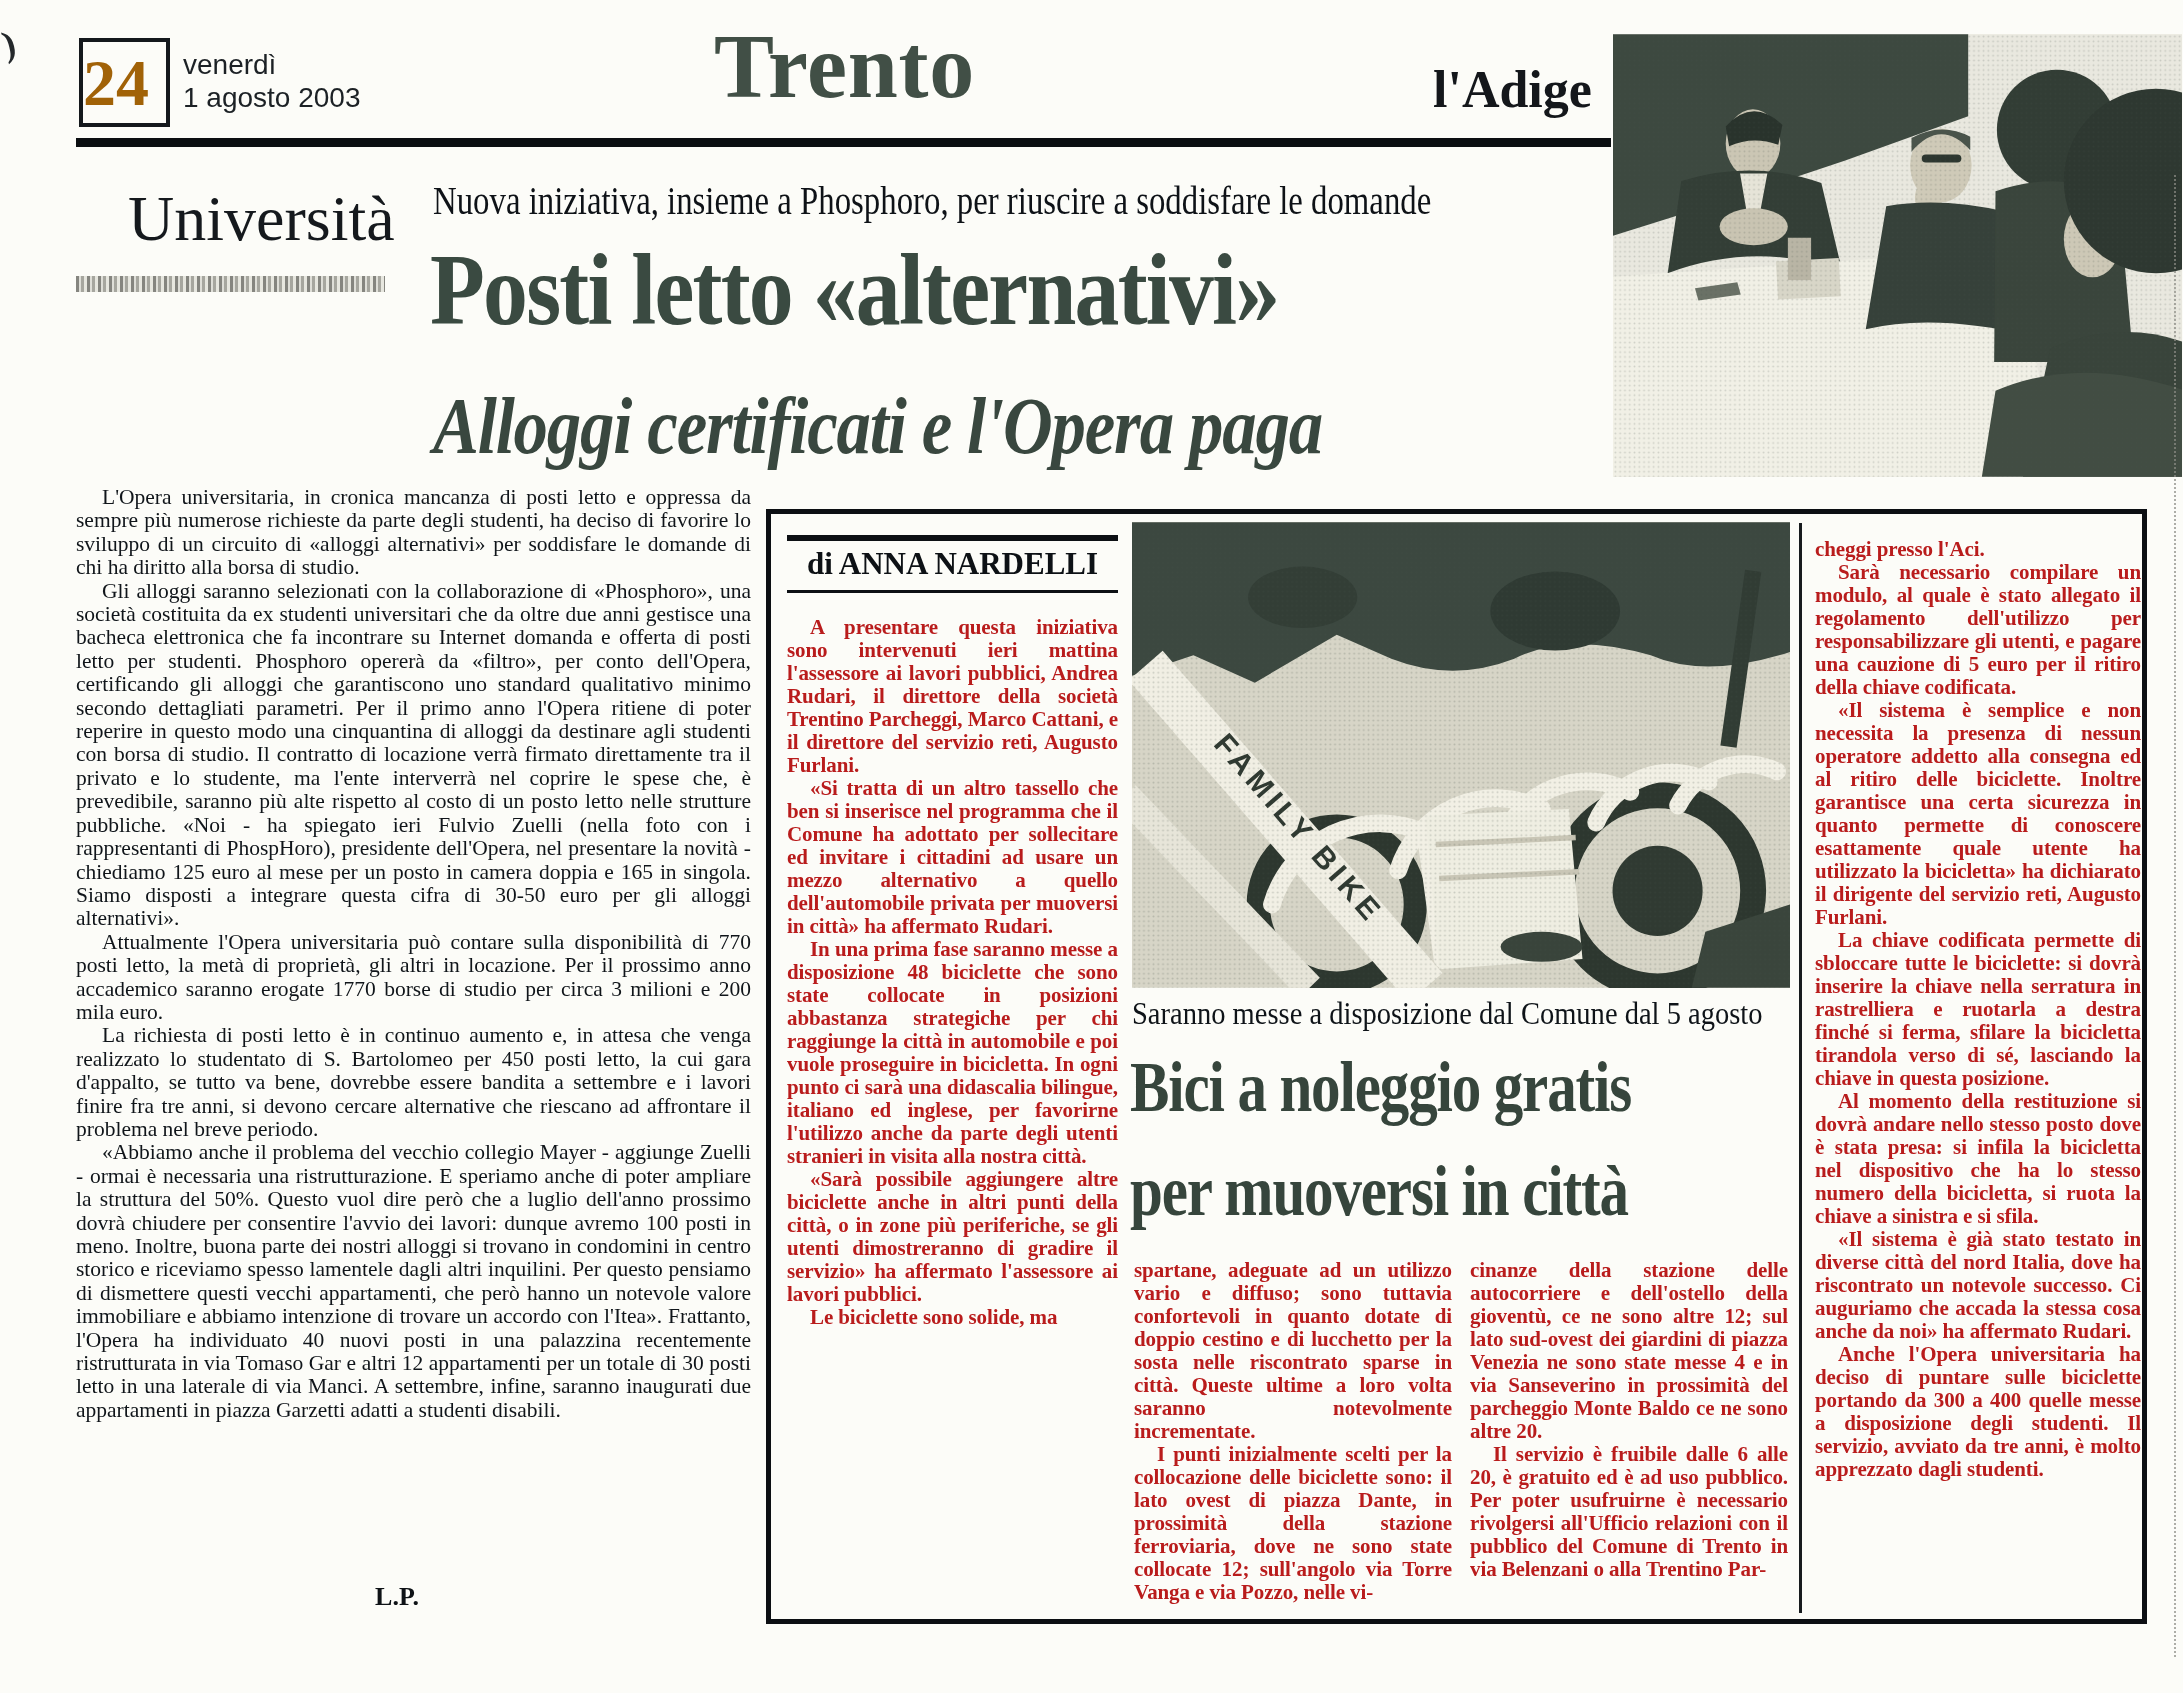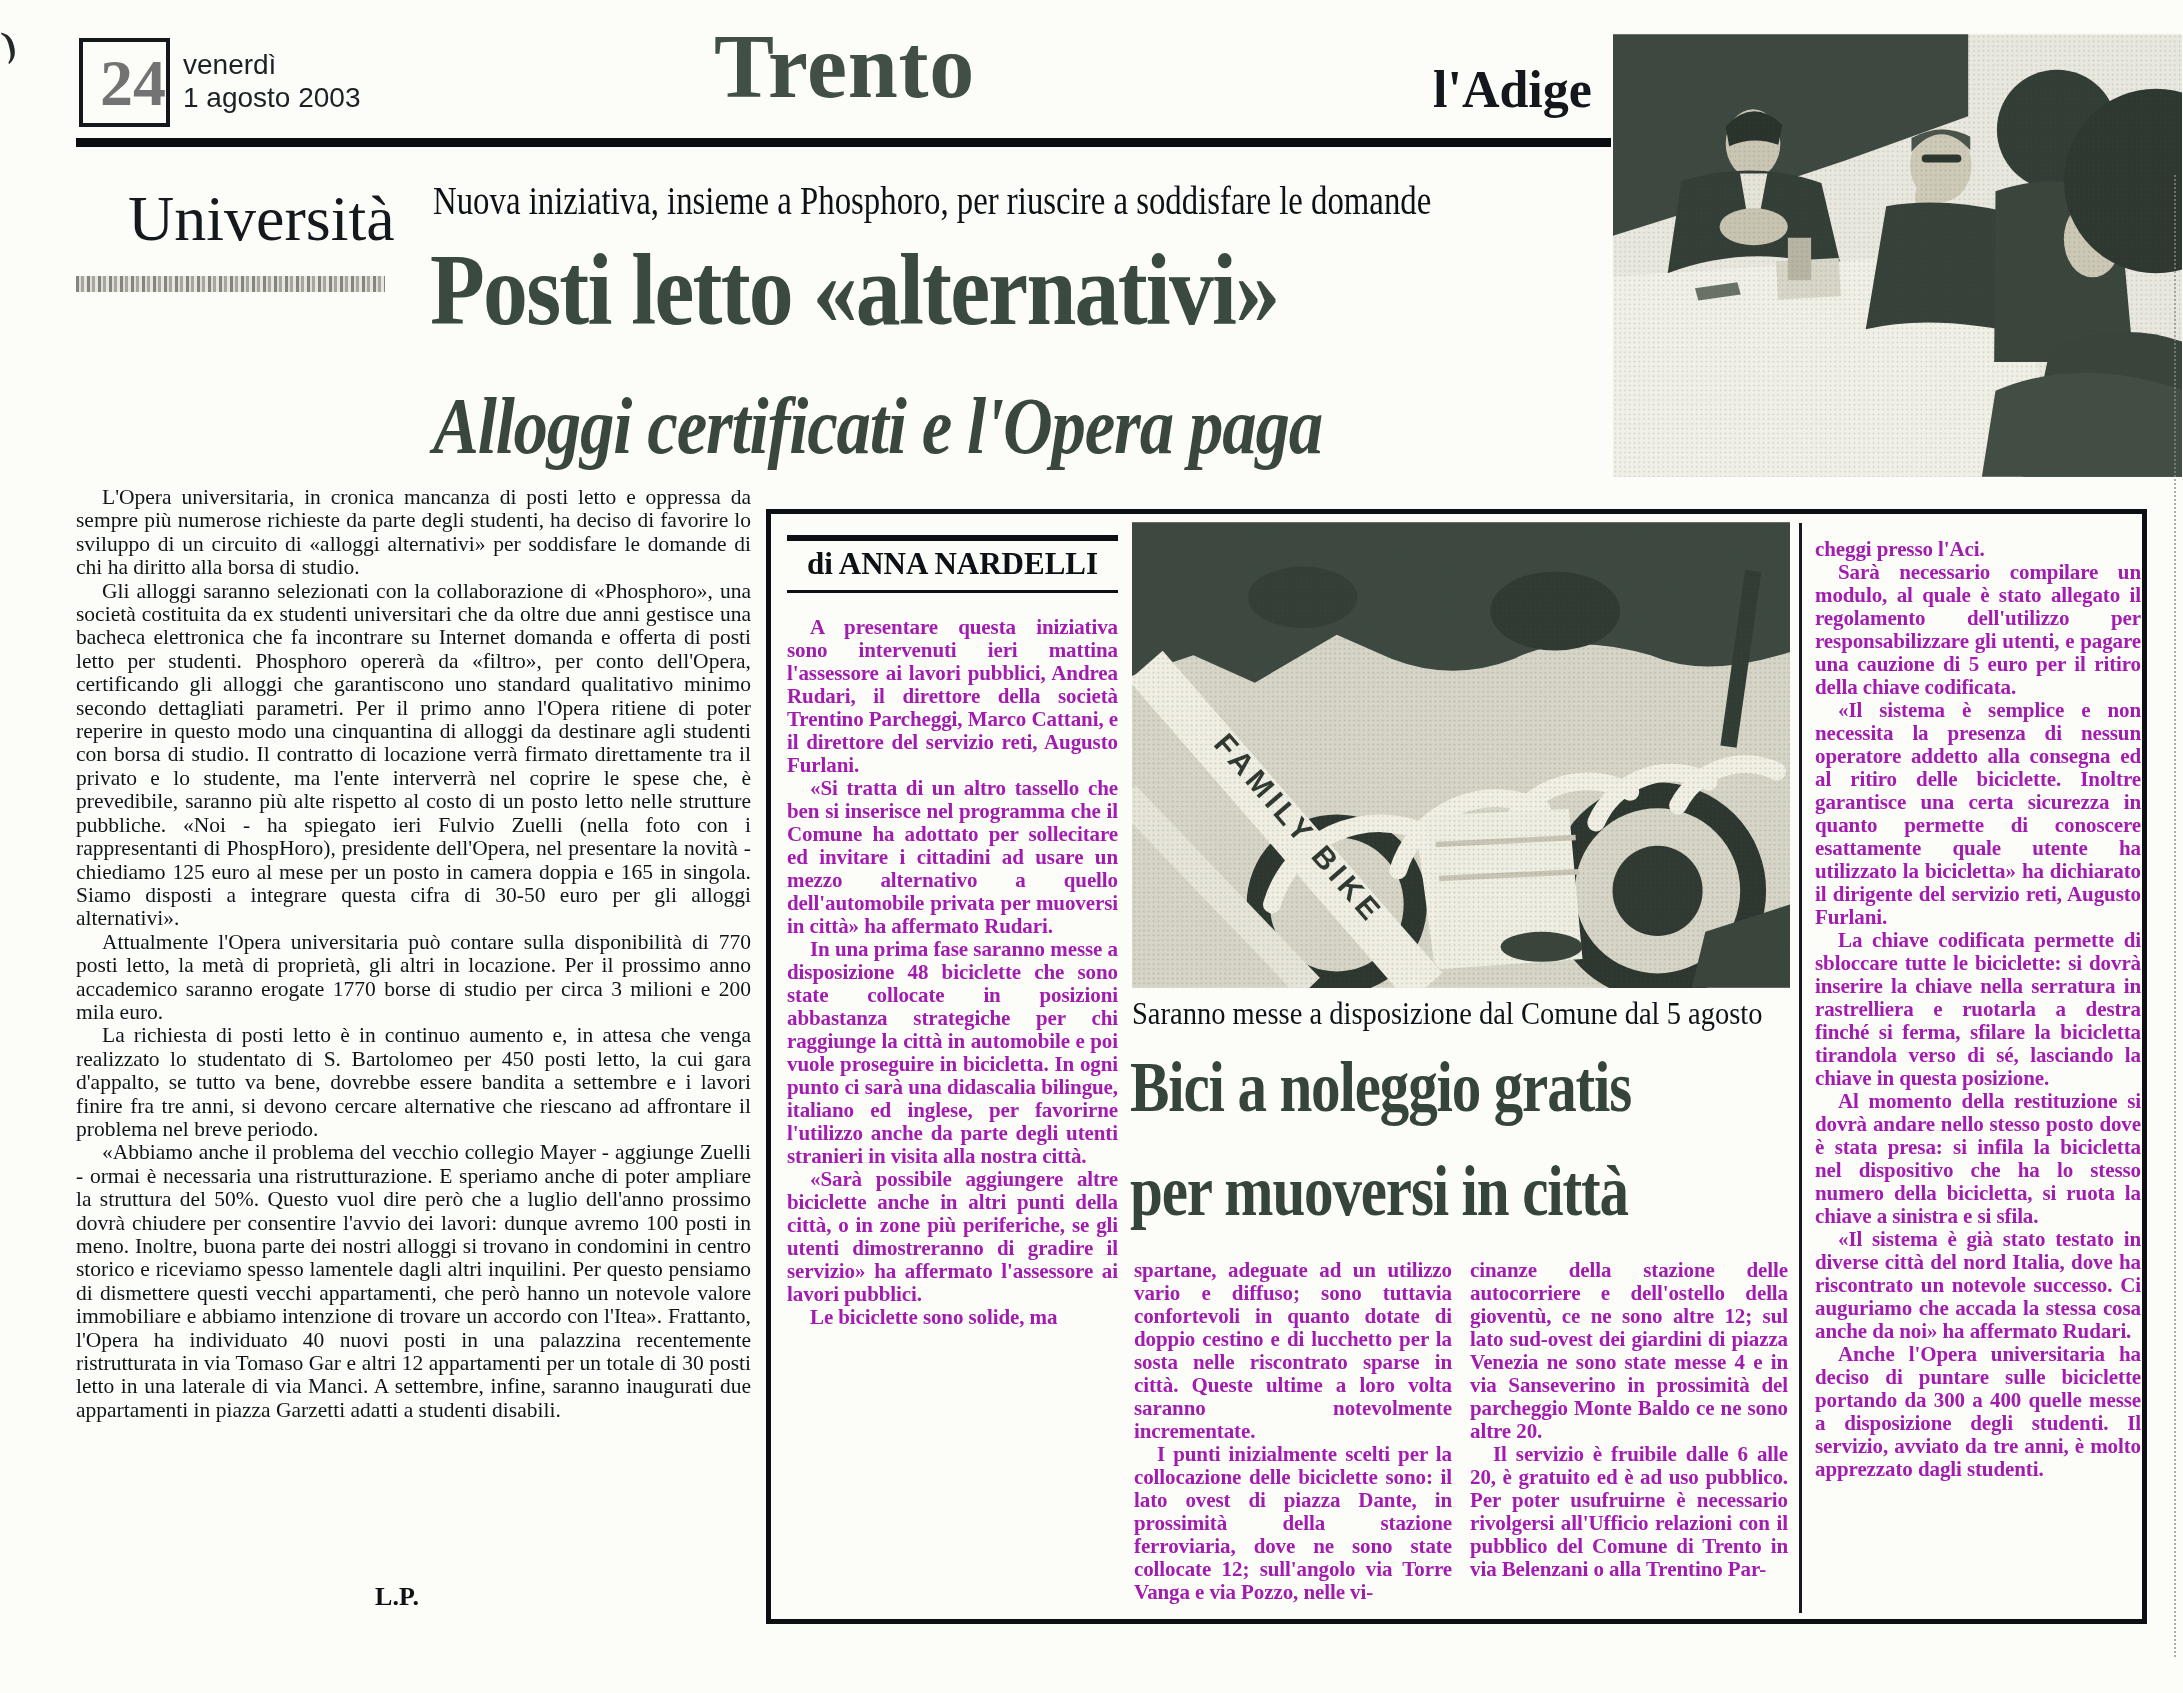--- a/index.html
+++ b/index.html
@@ -2,21 +2,21 @@
 <html lang="it" style="font-size:11px"><head>
 <meta charset="utf-8">
 <style>
   html,body{margin:0;padding:0;background:#ffffff;}
   #page{position:relative;width:2183px;height:1694px;background:#fcfcf8;overflow:hidden;
         font-family:"Liberation Serif","DejaVu Serif",serif;color:#10151a;}
   .abs{position:absolute;}
 
   
   .pagenum-box{left:79px;top:38px;width:83px;height:81px;border:4.8px solid #14181c;
-    display:flex;align-items:center;justify-content:flex-end;font-weight:bold;font-size:66px;color:#737373;}
+    display:flex;align-items:center;justify-content:flex-start;font-weight:bold;font-size:66px;color:#a16207;}
   .dateblock{left:183px;top:48px;font-family:"Liberation Sans",sans-serif;font-size:28px;line-height:33px;color:#1c2125;}
   .masthead-section{left:714px;top:15px;font-size:90px;font-weight:bold;color:#414f46;letter-spacing:0.7px;}
   .paper-name{left:1433px;top:60px;font-size:52px;font-weight:bold;color:#14171b;}
   .header-rule{left:76px;top:138px;width:1535px;height:9px;background:#0b0e11;}
   .stray-mark{left:2.7px;top:23px;font-size:36px;font-weight:bold;color:#24282b;transform:rotate(-14deg);}
 
   
   .label-universita{left:128px;top:182px;font-size:64px;color:#15191d;}
   .hatch{left:76px;top:276px;width:309px;height:16.4px;opacity:.85;
     background:repeating-linear-gradient(90deg,#70706a 0 2.7px,#d9d9d2 2.7px 4.8px,#97978f 4.8px 8.2px,#e3e3db 8.2px 11px);}
@@ -33,21 +33,21 @@
   .left-article p{margin:0;text-indent:26px;}
   .signature{left:76px;top:1582px;width:642px;text-align:center;font-weight:bold;font-size:26px;color:#0e1216;}
 
   
   .article-box{left:766px;top:509px;width:1381px;height:1115px;border:5.5px solid #0c0f13;box-sizing:border-box;}
   .byline-rule-top{left:787px;top:535px;width:331px;height:5.5px;background:#0d1014;}
   .byline{left:787px;top:546px;width:331px;text-align:center;font-weight:bold;font-size:31px;color:#0d1115;}
   .byline-rule-bottom{left:787px;top:590px;width:331px;height:3.4px;background:#0d1014;}
 
   .col{position:absolute;text-align:justify;font-weight:bold;font-size:21px;line-height:23px;
-    color:#a21caf;letter-spacing:-0.1px;overflow:hidden;}
+    color:#b91c1c;letter-spacing:-0.1px;overflow:hidden;}
   .col p{margin:0;text-indent:23px;}
   .col.cont p:first-child{text-indent:0;}
   .col1{left:787px;top:616px;width:331px;height:989px;}
   .col2{left:1134px;top:1259px;width:318px;height:352px;}
   .col3{left:1470px;top:1259px;width:318px;height:352px;}
   .col4{left:1815px;top:538px;width:326px;height:1076px;}
   .vrule{left:1799px;top:523px;width:3.4px;height:1090px;background:#171b1e;}
 
   
   .top-photo{left:1613px;top:34px;width:569px;height:443px;}

